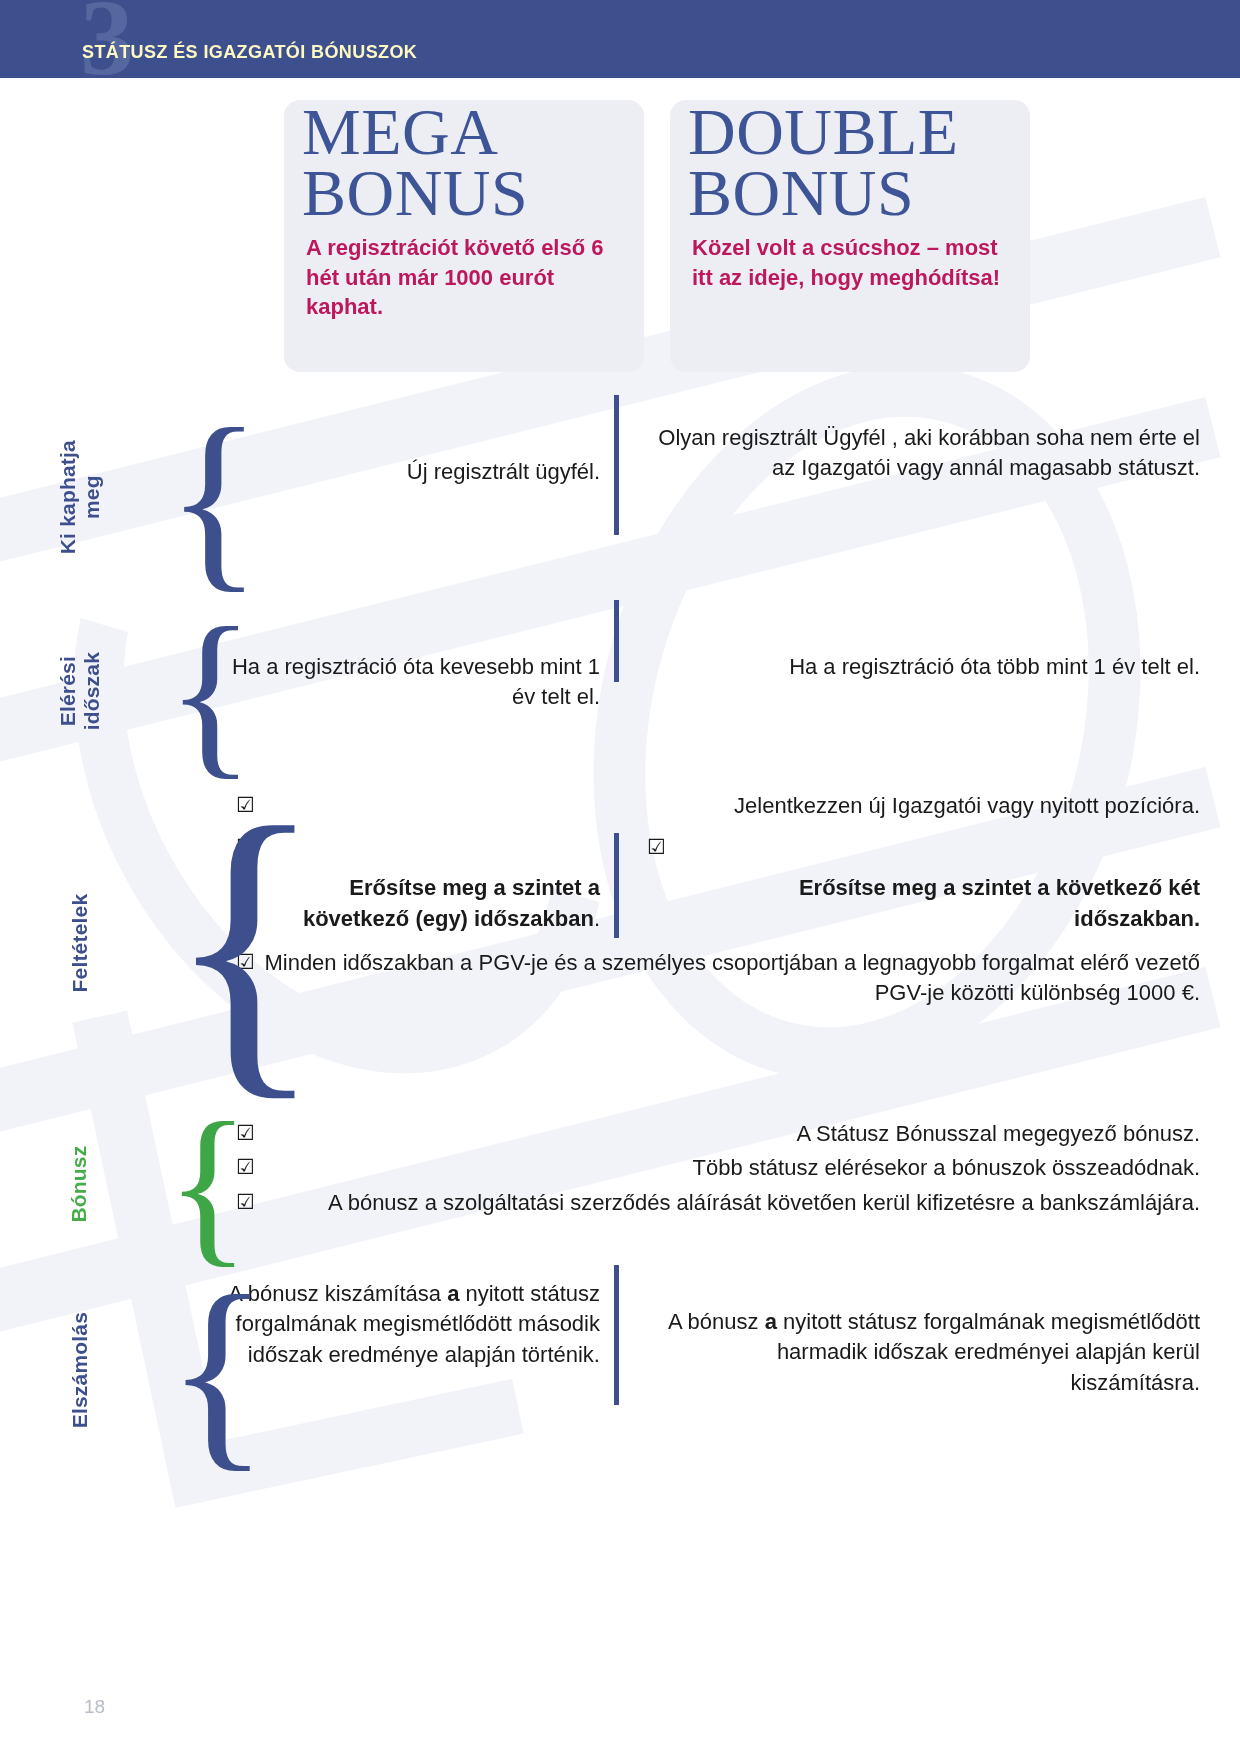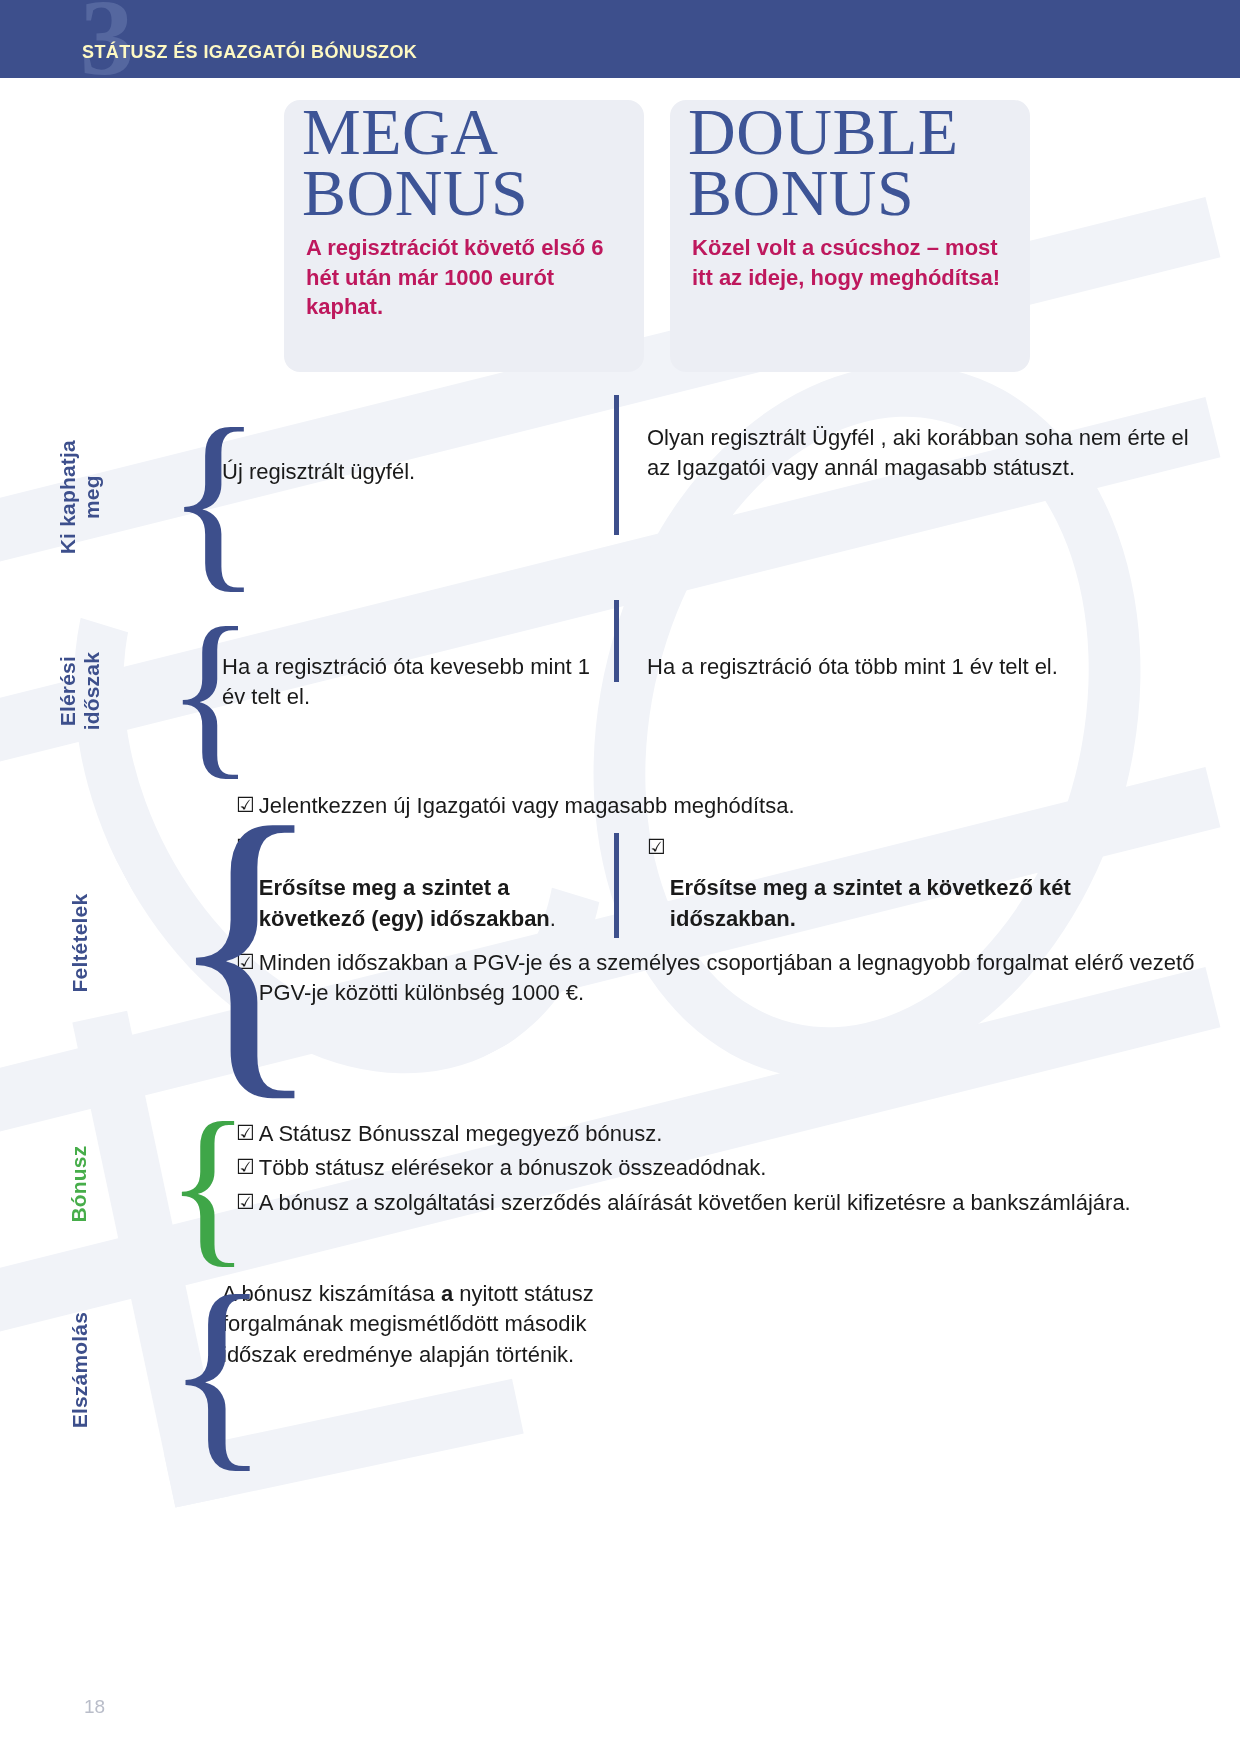--- a/index.html
+++ b/index.html
@@ -173,20 +173,21 @@
     flex:1 1 auto;
     display:flex;
     align-items:flex-start;
     padding-right:40px;
   }
   .col{
     font-family:"Liberation Sans", sans-serif;
     font-size:22px;
     line-height:1.38;
     color:#1a1a1a;
+    text-align:right;
   }
   .col-left{ width:392px; flex:0 0 392px; padding-right:14px; box-sizing:border-box; }
   .col-right{
     flex:1 1 auto;
     border-left:5px solid #3d4f8c;
     padding-left:28px;
     box-sizing:border-box;
   }
   .chk{
     display:flex;
@@ -289,21 +290,21 @@
       </div>
     </div>
     <div class="brace">
       <i style="font-size:330px;">{</i>
     </div>
 
     <div class="cols stack" style="display:block; padding-top:8px;">
 
       <div class="chk" style="padding-left:14px;">
         <div class="box">☑</div>
-        <div class="txt col">Jelentkezzen új Igazgatói vagy magasabb meghódítsa.</div>
+        <div class="txt col">Jelentkezzen új Igazgatói vagy nyitott pozícióra.</div>
       </div>
 
       <div style="display:flex; align-items:flex-start; margin-top:12px;">
         <div style="width:392px; flex:0 0 392px; padding-left:14px; padding-right:14px; box-sizing:border-box;">
           <div class="chk">
             <div class="box">☑</div>
             <div class="txt col b"><span>Erősítse meg a szintet a következő (egy) időszakban</span><span class="b" style="font-weight:400;">.</span></div>
           </div>
         </div>
         <div style="flex:1 1 auto; border-left:5px solid #3d4f8c; padding-left:28px; box-sizing:border-box; min-height:96px;">
@@ -352,18 +353,19 @@
     <div class="rail">
       <div class="vlabel">
         <span>Elszámolás</span>
       </div>
     </div>
     <div class="brace">
       <i style="font-size:215px;">{</i>
     </div>
     <div class="cols">
       <div class="col col-left" style="padding-top:14px;"><span>A bónusz kiszámítása </span><span class="b">a</span><span> nyitott státusz forgalmának megismétlődött második időszak eredménye alapján történik.</span></div>
+      <div class="col col-right" style="padding-top:42px; min-height:140px;"><span>A bónusz </span><span class="b">a</span><span> nyitott státusz forgalmának megismétlődött harmadik időszak eredményei alapján kerül kiszámításra.</span></div>
     </div>
   </div>
 
 </div>
 
 <div class="pageno">18</div>
 
 </body></html>

